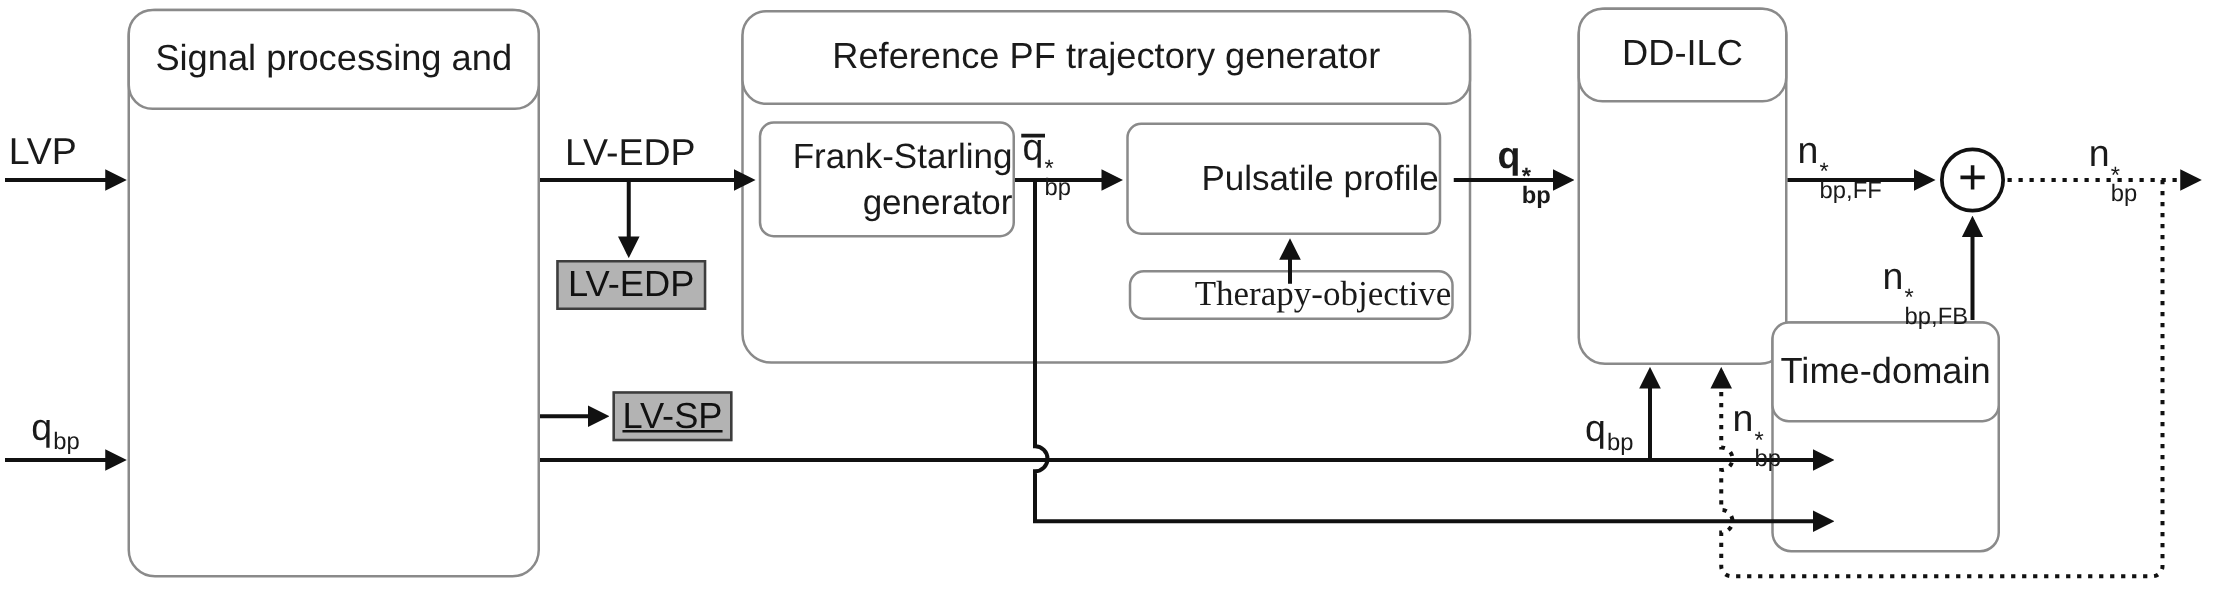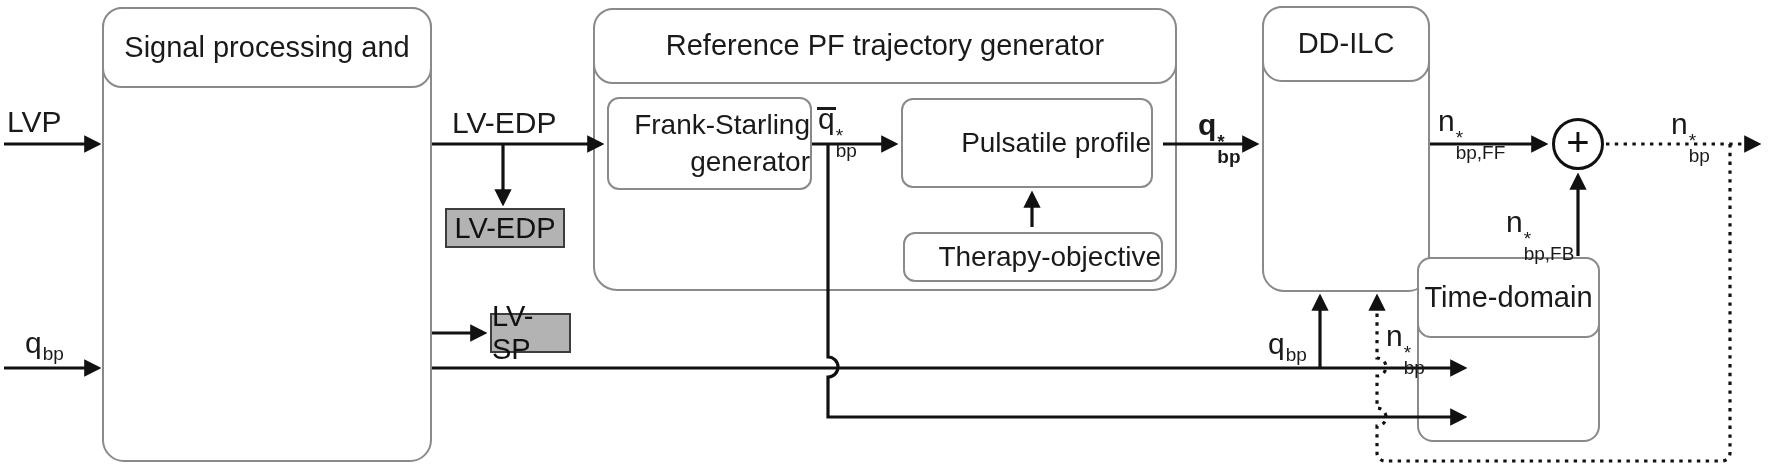--- a/index.html
+++ b/index.html
@@ -23,26 +23,26 @@
   #ddilc-panel{left:1262px;top:6px;width:168px;height:286px;}
   #ddilc-panel .head{height:76px;}
   #pd-panel{left:1417px;top:257px;width:183px;height:185px;border-radius:16px;}
   #pd-panel .head{height:81px;border-radius:14px;}
   .small{position:absolute;border:2px solid var(--box-border);border-radius:12px;
          background:var(--background);display:flex;flex-direction:column;align-items:flex-end;
          justify-content:center;font-size:28px;line-height:1.3;box-sizing:border-box;
          text-align:center;z-index:2;}
   #frank-box{left:607px;top:97px;width:205px;height:93px;}
   #pulsatile-box{left:901px;top:98px;width:252px;height:90px;}
-  #therapy-box{left:903px;top:232px;width:260px;height:50px;}
+  #therapy-box{left:903px;top:216px;width:260px;height:40px;font-family:Liberation Serif, serif;}
   .tag{position:absolute;background:var(--tag-fill);border:2.5px solid var(--tag-border);
        display:flex;align-items:center;justify-content:center;font-size:29px;color:#111;
        box-sizing:border-box;z-index:2;}
   #lvedp-tag{left:445px;top:208px;width:120px;height:40px;}
-  #lvsp-tag{left:490px;top:313px;width:81px;height:40px;}
+  #lvsp-tag{left:490px;top:313px;width:96px;height:40px;text-decoration:underline;}
   .sum{position:absolute;left:1552px;top:118px;width:52px;height:52px;
        border:3.5px solid var(--line);border-radius:50%;background:#fff;display:flex;
        align-items:center;justify-content:center;font-size:40px;color:var(--line);
        box-sizing:border-box;z-index:2;padding-bottom:4px;}
   .sig{position:absolute;font-size:30px;color:var(--text);white-space:nowrap;
        line-height:1;z-index:6;}
   .stk{display:inline-flex;flex-direction:column;align-items:flex-start;line-height:0.78;
        vertical-align:-13px;font-size:19px;margin-left:1px;}
   .subi{font-size:19px;vertical-align:-7px;margin-left:1px;}
   .obar{position:relative;display:inline-block;}

